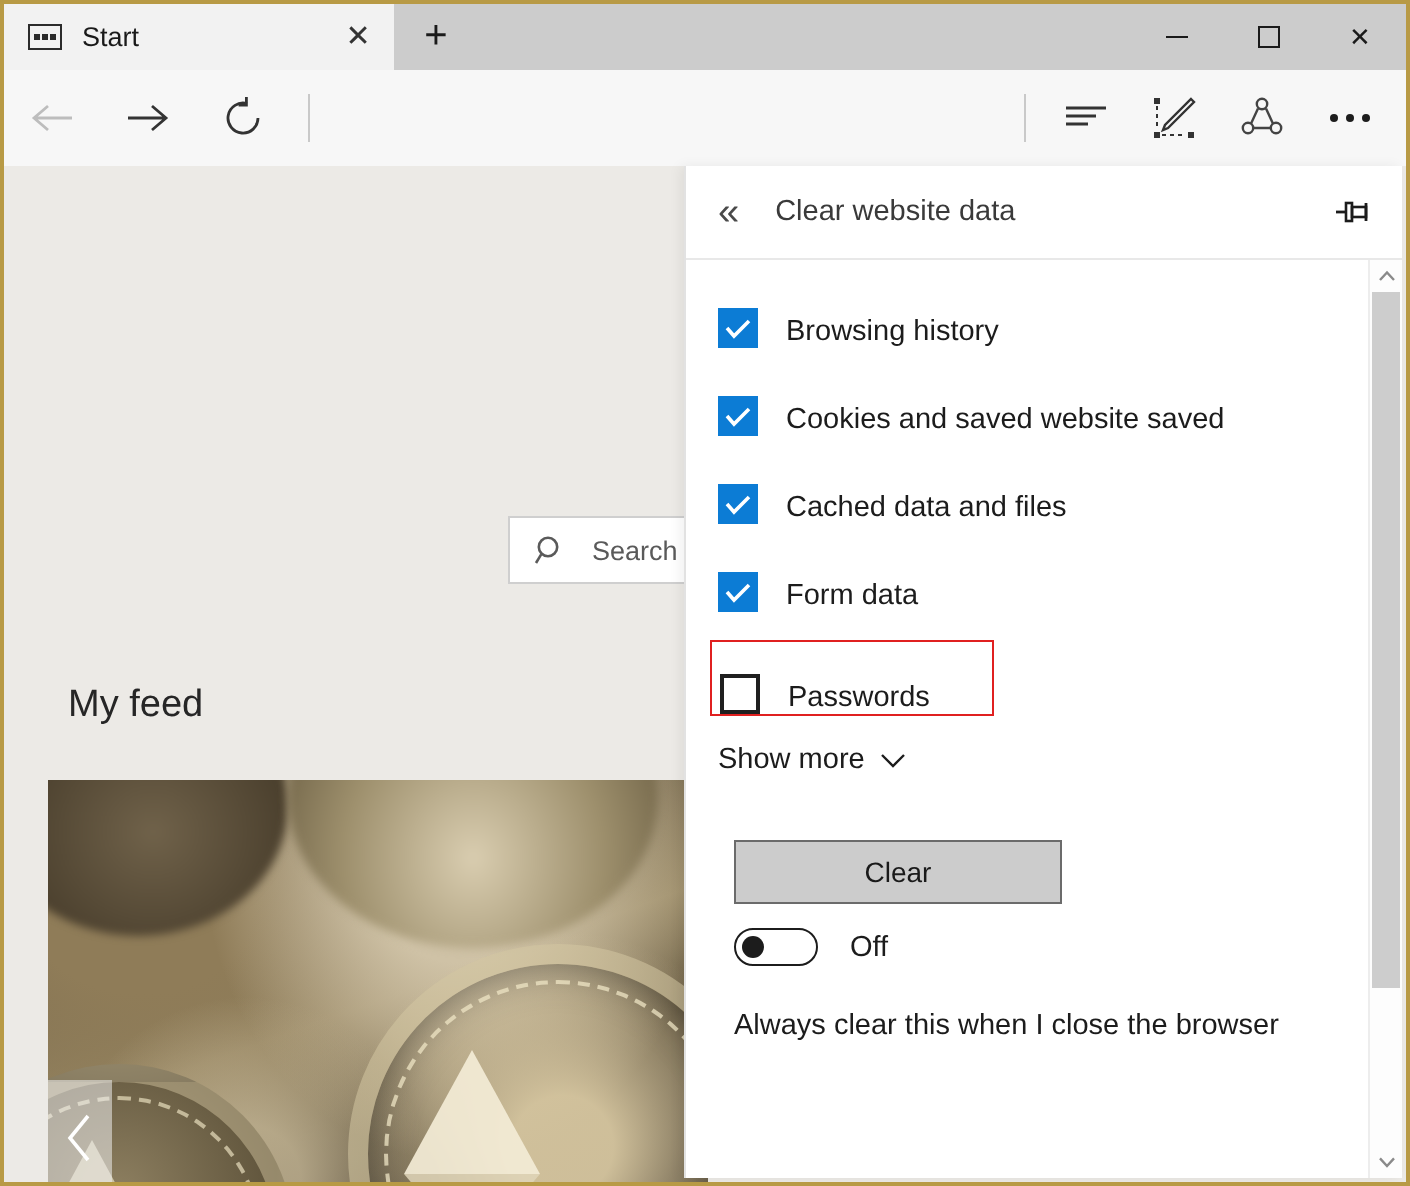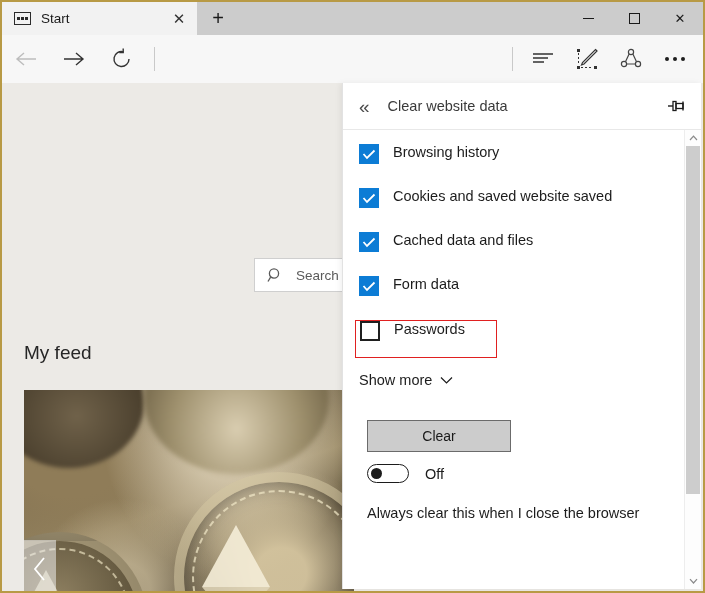--- a/index.html
+++ b/index.html
@@ -114,21 +114,21 @@
     background: #ffffff;
     border: 1px solid #cfcfcf;
     box-sizing: border-box;
     display: flex; align-items: center;
     padding-left: 12px;
   }
   #searchbox .sicon { margin-right: 12px; display: flex; }
   #searchbox .stext { font-size: 13.5px; color: #5a5a5a; white-space: nowrap; }
 
   #myfeed {
-    position: absolute; left: 22px; top: 259px;
+    position: absolute; left: 32px; top: 259px;
     font-size: 19px; color: #262626; font-weight: 400;
   }
 
   #card {
     position: absolute; left: 22px; top: 307px;
     width: 330px; height: 286px;
     overflow: hidden;
     background: #2c2318;
   }
   #cardimg {
@@ -234,21 +234,21 @@
 
   #flyout-body {
     flex: 1 1 auto;
     position: relative;
     overflow: hidden;
     padding: 14px 0 0 0;
   }
   #flyout-inner { padding: 0 22px 0 12px; }
 
   .chk-row {
-    display: flex; align-items: flex-start;
+    display: flex; align-items: flex-end;
     height: 30px;
     margin-bottom: 14px;
     padding-left: 4px;
     box-sizing: border-box;
   }
   .chk-row.focused {
     border: 1.5px solid #e02020;
     width: 142px;
     height: 38px;
     margin-left: 0;
@@ -268,21 +268,21 @@
 
   #show-more {
     display: flex; align-items: center;
     font-size: 14.5px; color: #1c1c1c;
     margin: 10px 0 0 4px;
   }
   #show-more .chev { margin-left: 8px; display: flex; }
 
   #clear-btn {
     margin: 32px 0 0 12px;
-    width: 144px; height: 32px;
+    width: 164px; height: 32px;
     background: #cccccc;
     border: 1.5px solid #6b6b6b;
     box-sizing: border-box;
     display: flex; align-items: center; justify-content: center;
     font-size: 14px; color: #1a1a1a;
   }
   #always-label {
     margin: 22px 0 0 12px;
     font-size: 14.5px; color: #1c1c1c;
   }

